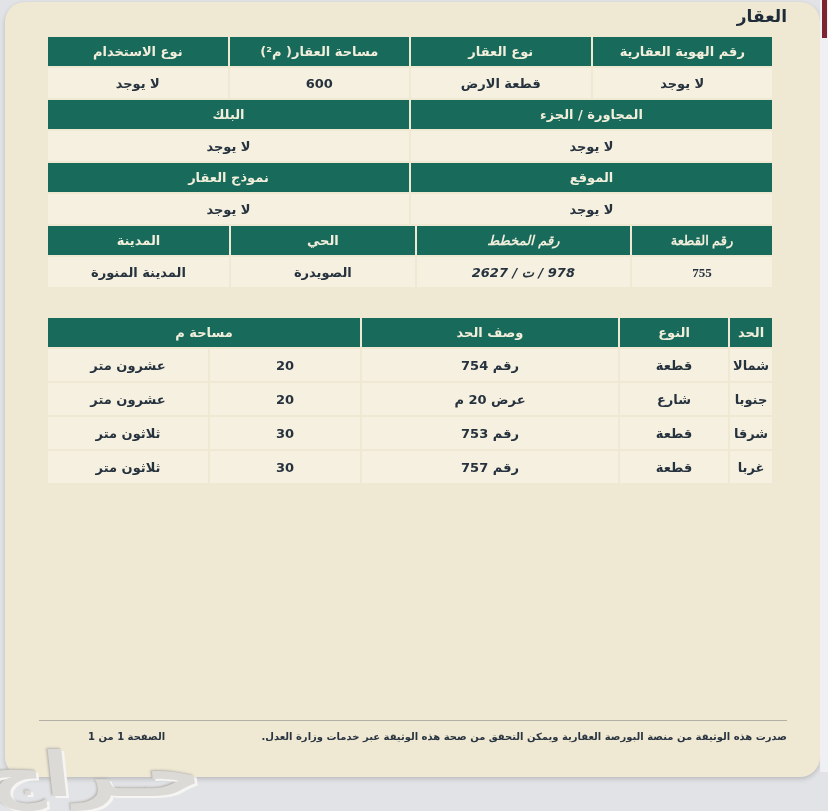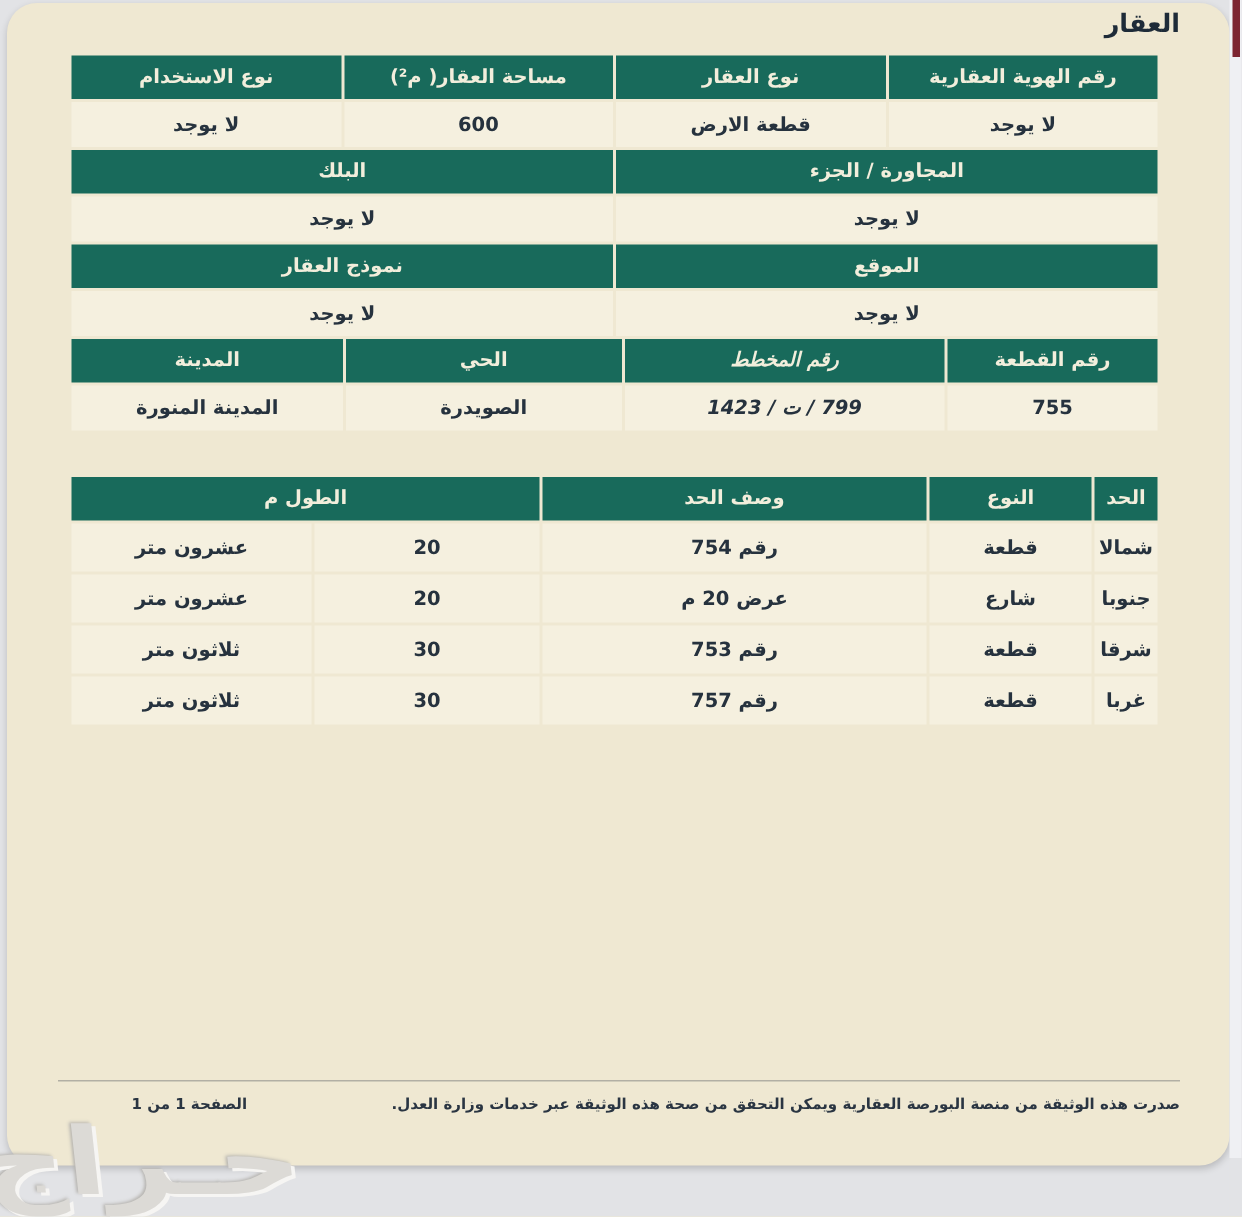--- a/index.html
+++ b/index.html
@@ -33,21 +33,21 @@
   .row { display:flex; gap:2px; margin-bottom:2px; }
   .hrow .cell { height:29px; background:#186a5b; color:#f2eedc; font-weight:bold; }
   .drow .cell { height:30px; background:#f5f0df; color:#26323e; font-weight:bold; }
   #boundaries-table .drow .cell { height:32px; }
   .cell {
     display:flex; align-items:center; justify-content:center;
     font-size:13px; line-height:1; overflow:hidden; white-space:nowrap;
   }
   .c-flex { flex:1 1 0; }
   
-  .c-plot   { width:147px; }
+  .c-plot   { width:147px;font-family:Liberation Serif, serif; }
   .c-plan   { width:224px;font-style:italic; }
   .c-hood   { width:193px; }
   .c-city   { width:190px; }
   
   .c-bound  { width:42px;  }
   .c-type   { width:108px; }
   .c-desc   { width:256px; }
   .c-lenv   { width:150px; }
   .c-lent   { width:160px; }
   .c-lenspan{ width:312px; }
@@ -117,32 +117,32 @@
     </div>
 
     <div class="row hrow">
       <div class="cell c-plot">رقم القطعة</div>
       <div class="cell c-plan">رقم المخطط</div>
       <div class="cell c-hood">الحي</div>
       <div class="cell c-city">المدينة</div>
     </div>
     <div class="row drow">
       <div class="cell c-plot">755</div>
-      <div class="cell c-plan">799 / ت / 1423</div>
+      <div class="cell c-plan">978 / ت / 2627</div>
       <div class="cell c-hood">الصويدرة</div>
       <div class="cell c-city">المدينة المنورة</div>
     </div>
   </div>
 
   <div class="tbl" id="boundaries-table">
     <div class="row hrow">
       <div class="cell c-bound">الحد</div>
       <div class="cell c-type">النوع</div>
       <div class="cell c-desc">وصف الحد</div>
-      <div class="cell c-lenspan">الطول م</div>
+      <div class="cell c-lenspan">مساحة م</div>
     </div>
 
     <div class="row drow">
       <div class="cell c-bound">شمالا</div>
       <div class="cell c-type">قطعة</div>
       <div class="cell c-desc">رقم 754</div>
       <div class="cell c-lenv">20</div>
       <div class="cell c-lent">عشرون متر</div>
     </div>
     <div class="row drow">

